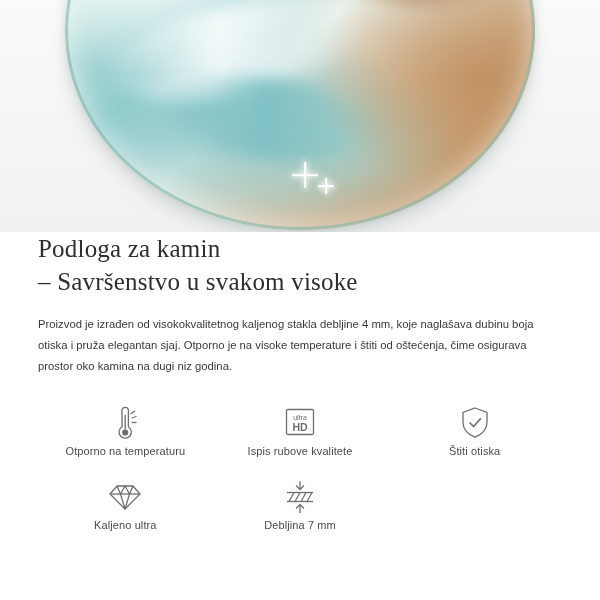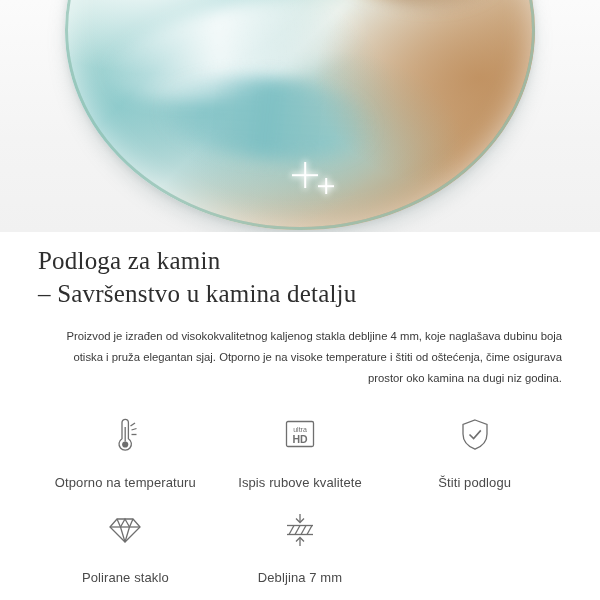--- a/index.html
+++ b/index.html
@@ -121,38 +121,37 @@
   .sparkle-2::before { width: 16px; }
   .sparkle-2::after { height: 16px; }
 
   
   .content {
     padding: 0 38px;
     box-sizing: border-box;
   }
   .headline {
     margin: 0;
-    padding-top: 12px;
+    padding-top: 0;
     font-family: "Liberation Serif", serif;
     font-size: 25px;
     line-height: 33px;
     font-weight: 400;
     color: #2e2e2e;
     letter-spacing: 0.2px;
   }
   .headline .line2 {
     display: block;
   }
   .body-copy {
     margin: 16px 0 0 0;
     font-size: 11.3px;
     line-height: 21px;
     color: #3a3a3a;
     max-width: 530px;
-    text-align: right;
   }
 
   
   .features {
     margin-top: 24px;
     display: grid;
     grid-template-columns: repeat(3, 1fr);
     row-gap: 18px;
     column-gap: 0;
   }
@@ -164,22 +163,22 @@
   }
   .feature-icon {
     width: 48px;
     height: 44px;
     display: flex;
     align-items: center;
     justify-content: center;
     color: #6f6f6f;
   }
   .feature-label {
-    margin-top: 18px;
-    font-size: 13px;
+    margin-top: 0;
+    font-size: 11px;
     color: #4a4a4a;
     letter-spacing: 0.1px;
   }
   svg { display: block; }
 </style>
 </head>
 <body>
 
 <div class="page">
 
@@ -191,21 +190,21 @@
       <div class="plate-streak streak-c"></div>
     </div>
     <div class="sparkle sparkle-1"></div>
     <div class="sparkle sparkle-2"></div>
   </div>
 
   <div class="content">
 
     <h1 class="headline">
       <span>Podloga za kamin</span>
-      <span class="line2">– Savršenstvo u kamina detalju</span>
+      <span class="line2">– Savršenstvo u svakom visoke</span>
     </h1>
 
     <p class="body-copy">Proizvod je izrađen od visokokvalitetnog kaljenog stakla debljine 4 mm, koje naglašava dubinu boja otiska i pruža elegantan sjaj. Otporno je na visoke temperature i štiti od oštećenja, čime osigurava prostor oko kamina na dugi niz godina.</p>
 
     <div class="features">
 
       <div class="feature">
         <div class="feature-icon">
           <svg width="34" height="36" viewBox="0 0 34 36" fill="none" stroke="#6f6f6f" stroke-width="1.3">
             <path d="M14 5.5a3.2 3.2 0 0 1 6.4 0v16.2a6.2 6.2 0 1 1-6.4 0V5.5z"></path>
@@ -230,34 +229,34 @@
         <div class="feature-label">Ispis rubove kvalitete</div>
       </div>
 
       <div class="feature">
         <div class="feature-icon">
           <svg width="32" height="36" viewBox="0 0 32 36" fill="none" stroke="#6f6f6f" stroke-width="1.3">
             <path d="M16 3 L28 7.5 V17 c0 8-5.4 12.6-12 15.2C9.4 29.6 4 25 4 17 V7.5 L16 3z"></path>
             <polyline points="10.5,17.5 14.6,21.6 21.8,13.4" stroke-width="1.6"></polyline>
           </svg>
         </div>
-        <div class="feature-label">Štiti podlogu</div>
+        <div class="feature-label">Štiti otiska</div>
       </div>
 
       <div class="feature">
         <div class="feature-icon">
           <svg width="36" height="32" viewBox="0 0 36 32" fill="none" stroke="#6f6f6f" stroke-width="1.3">
             <path d="M10 5 H26 L33 13 L18 28 L3 13 Z"></path>
             <line x1="3" y1="13" x2="33" y2="13"></line>
             <path d="M10 5 L13.5 13 L18 28"></path>
             <path d="M26 5 L22.5 13 L18 28"></path>
             <path d="M13.5 13 L18 5 L22.5 13"></path>
           </svg>
         </div>
-        <div class="feature-label">Polirane staklo</div>
+        <div class="feature-label">Kaljeno ultra</div>
       </div>
 
 
       <div class="feature">
         <div class="feature-icon">
           <svg width="34" height="36" viewBox="0 0 34 36" fill="none" stroke="#6f6f6f" stroke-width="1.3">
             <line x1="17" y1="2" x2="17" y2="10"></line>
             <polyline points="13,6.5 17,10.5 21,6.5"></polyline>
             <line x1="4" y1="13.5" x2="30" y2="13.5"></line>
             <line x1="4" y1="22.5" x2="30" y2="22.5"></line>

